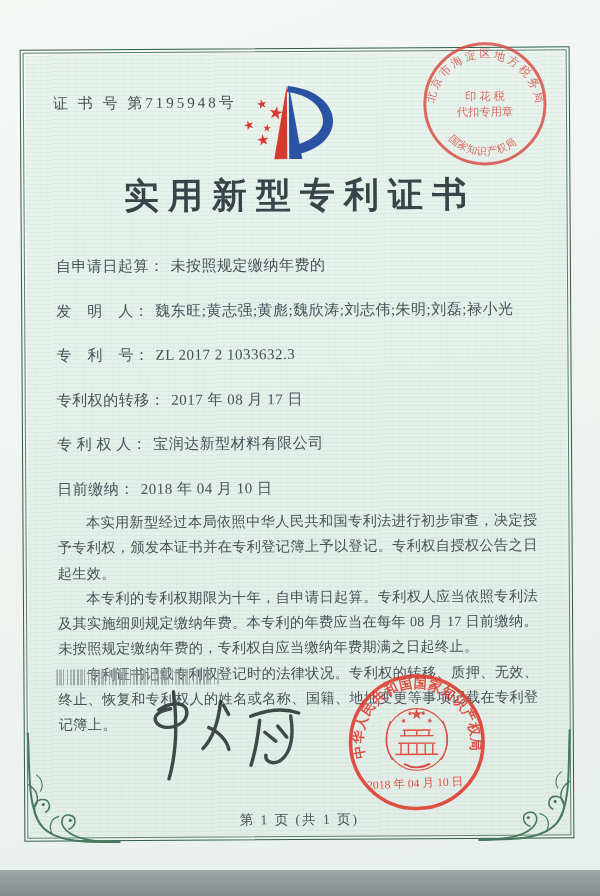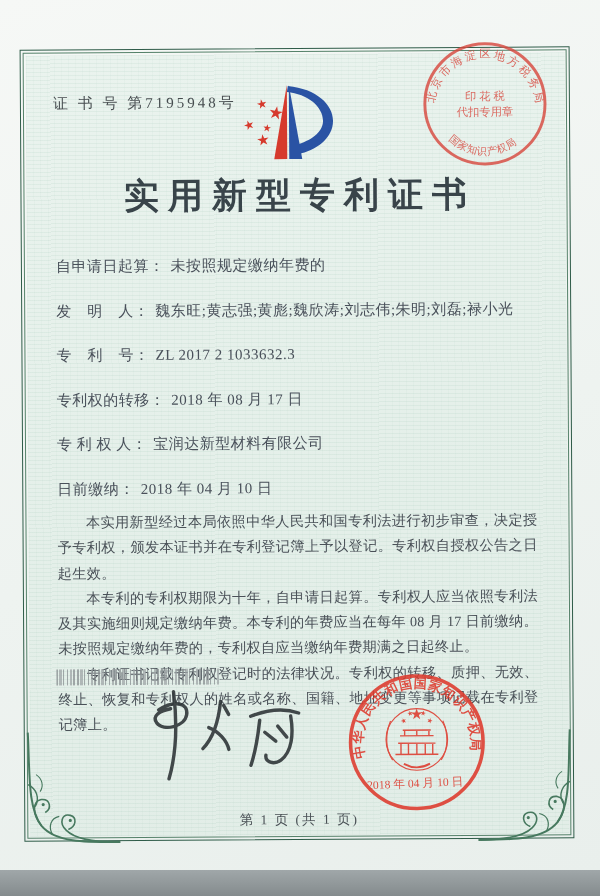--- a/index.html
+++ b/index.html
@@ -100,21 +100,21 @@
       <div class="field-row">
         <span class="field-label">自申请日起算：</span><span class="field-value">未按照规定缴纳年费的</span>
       </div>
       <div class="field-row">
         <span class="field-label">发　明　人：</span><span class="field-value">魏东旺;黄志强;黄彪;魏欣涛;刘志伟;朱明;刘磊;禄小光</span>
       </div>
       <div class="field-row">
         <span class="field-label">专　利　号：</span><span class="field-value">ZL 2017 2 1033632.3</span>
       </div>
       <div class="field-row">
-        <span class="field-label">专利权的转移：</span><span class="field-value">2018 年 08 月 17 日</span>
+        <span class="field-label">专利权的转移：</span><span class="field-value">2017 年 08 月 17 日</span>
       </div>
       <div class="field-row">
         <span class="field-label">专 利 权 人：</span><span class="field-value">宝润达新型材料有限公司</span>
       </div>
       <div class="field-row">
         <span class="field-label">日前缴纳：</span><span class="field-value">2018 年 04 月 10 日</span>
       </div>
     </div>
 
     <div class="paras">

